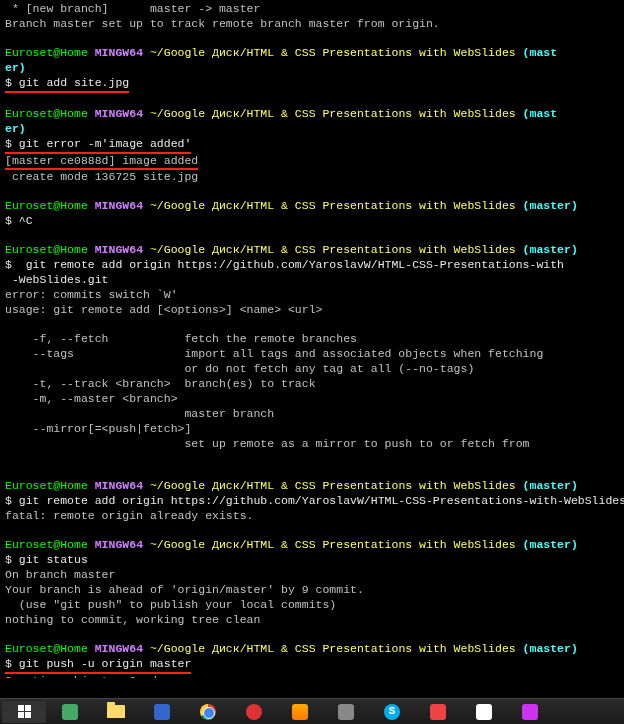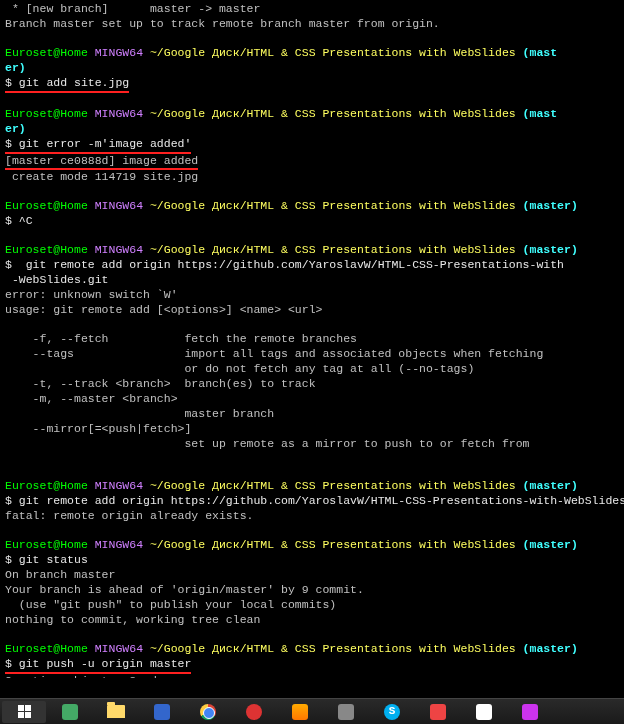--- a/index.html
+++ b/index.html
@@ -14,21 +14,21 @@
     overflow: hidden;
     position: relative;
   }
   .terminal {
     padding: 2px 5px;
     height: 678px;
     overflow: hidden;
   }
   .line { white-space: pre; }
   .green { color: #00ff00; }
-  .purple { color: #d080ff; }
+  .purple { color: #d080ff; font-weight: bold; }
   .yellow { color: #ffff60; }
   .cyan { color: #40ffff; font-weight: bold; }
   .white { color: #e8e8e8; }
   .gray { color: #c0c0c0; }
   .underline-red {
     border-bottom: 2px solid #ff2020;
     display: inline-block;
     padding-bottom: 0px;
   }
   .taskbar {
@@ -100,29 +100,29 @@
     <div class="line"><span class="gray">Branch master set up to track remote branch master from origin.</span></div>
     <div class="line blank"></div>
     <div class="line"><span class="green">Euroset@Home </span><span class="purple">MINGW64 </span><span class="yellow">~/Google Диск/HTML &amp; CSS Presentations with WebSlides </span><span class="cyan">(mast</span></div>
     <div class="line"><span class="cyan">er)</span></div>
     <div class="line"><span class="white underline-red">$ git add site.jpg</span></div>
     <div class="line blank"></div>
     <div class="line"><span class="green">Euroset@Home </span><span class="purple">MINGW64 </span><span class="yellow">~/Google Диск/HTML &amp; CSS Presentations with WebSlides </span><span class="cyan">(mast</span></div>
     <div class="line"><span class="cyan">er)</span></div>
     <div class="line"><span class="white underline-red">$ git error -m'image added'</span></div>
     <div class="line"><span class="gray underline-red">[master ce0888d] image added</span></div>
-    <div class="line"><span class="gray"> create mode 114719 site.jpg</span></div>
+    <div class="line"><span class="gray"> create mode 136725 site.jpg</span></div>
     <div class="line blank"></div>
     <div class="line"><span class="green">Euroset@Home </span><span class="purple">MINGW64 </span><span class="yellow">~/Google Диск/HTML &amp; CSS Presentations with WebSlides </span><span class="cyan">(master)</span></div>
     <div class="line"><span class="white">$ ^C</span></div>
     <div class="line blank"></div>
     <div class="line"><span class="green">Euroset@Home </span><span class="purple">MINGW64 </span><span class="yellow">~/Google Диск/HTML &amp; CSS Presentations with WebSlides </span><span class="cyan">(master)</span></div>
     <div class="line"><span class="white">$  git remote add origin https://github.com/YaroslavW/HTML-CSS-Presentations-with</span></div>
     <div class="line"><span class="white"> -WebSlides.git</span></div>
-    <div class="line"><span class="gray">error: unknown switch `W'</span></div>
+    <div class="line"><span class="gray">error: commits switch `W'</span></div>
     <div class="line"><span class="gray">usage: git remote add [&lt;options&gt;] &lt;name&gt; &lt;url&gt;</span></div>
     <div class="line blank"></div>
     <div class="line"><span class="gray">    -f, --fetch           fetch the remote branches</span></div>
     <div class="line"><span class="gray">    --tags                import all tags and associated objects when fetching</span></div>
     <div class="line"><span class="gray">                          or do not fetch any tag at all (--no-tags)</span></div>
     <div class="line"><span class="gray">    -t, --track &lt;branch&gt;  branch(es) to track</span></div>
     <div class="line"><span class="gray">    -m, --master &lt;branch&gt;</span></div>
     <div class="line"><span class="gray">                          master branch</span></div>
     <div class="line"><span class="gray">    --mirror[=&lt;push|fetch&gt;]</span></div>
     <div class="line"><span class="gray">                          set up remote as a mirror to push to or fetch from</span></div>

